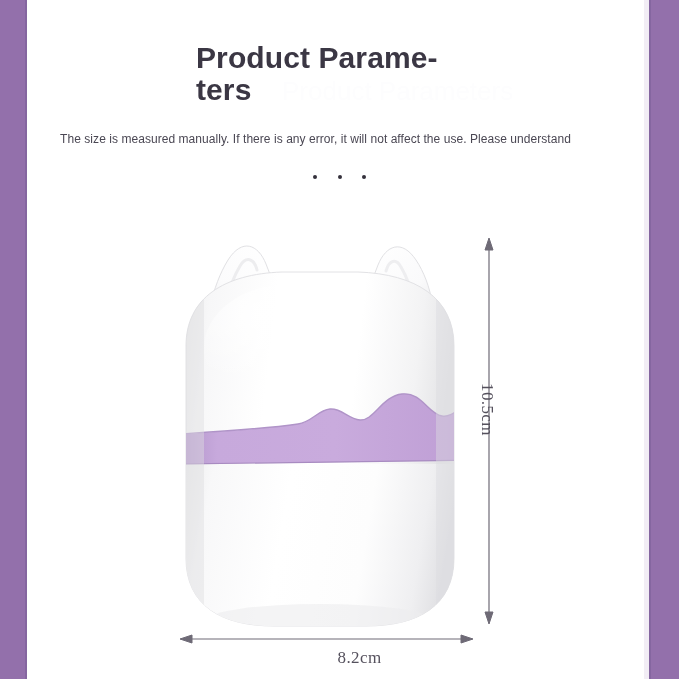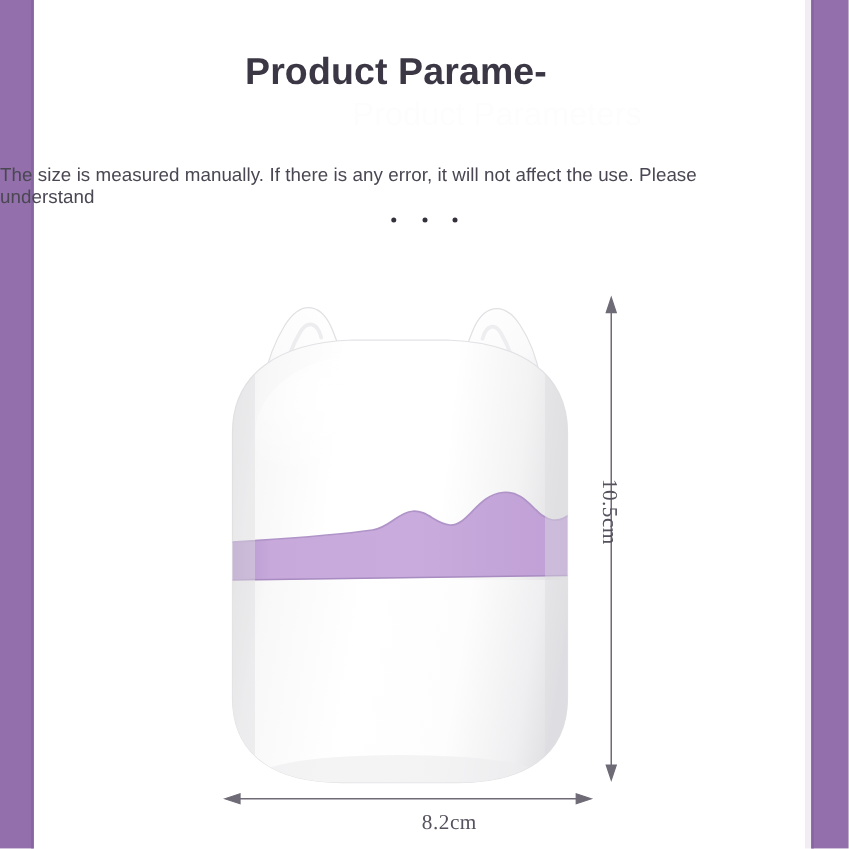--- a/index.html
+++ b/index.html
@@ -61,22 +61,22 @@
     color: #fdfdfe;
     line-height: 1;
     white-space: nowrap;
     pointer-events: none;
     user-select: none;
   }
   .subtitle {
     position: absolute;
     left: 0; top: 132px;
     width: 631px;
-    text-align: left;
-    font-size: 15px;
+    text-align: center;
+    font-size: 12px;
     color: #4a4753;
     letter-spacing: 0.05px;
   }
   .dots {
     position: absolute;
     left: 0; top: 167px;
     width: 679px;
     text-align: center;
   }
   .dots span {
@@ -135,20 +135,21 @@
 <div id="page">
 
   <div class="canvas"></div>
 
   <div class="rail rail-left"></div>
   <div class="rail-right-edge"></div>
   <div class="rail rail-right"></div>
 
   <div class="title">
     <div>Product Parame-</div>
+    <div>ters</div>
   </div>
   <div class="title-ghost">Product Parameters</div>
 
   <div class="subtitle">The size is measured manually. If there is any error, it will not affect the use. Please understand</div>
 
   <div class="dots">
     <span></span>
     <span></span>
     <span></span>
   </div>

